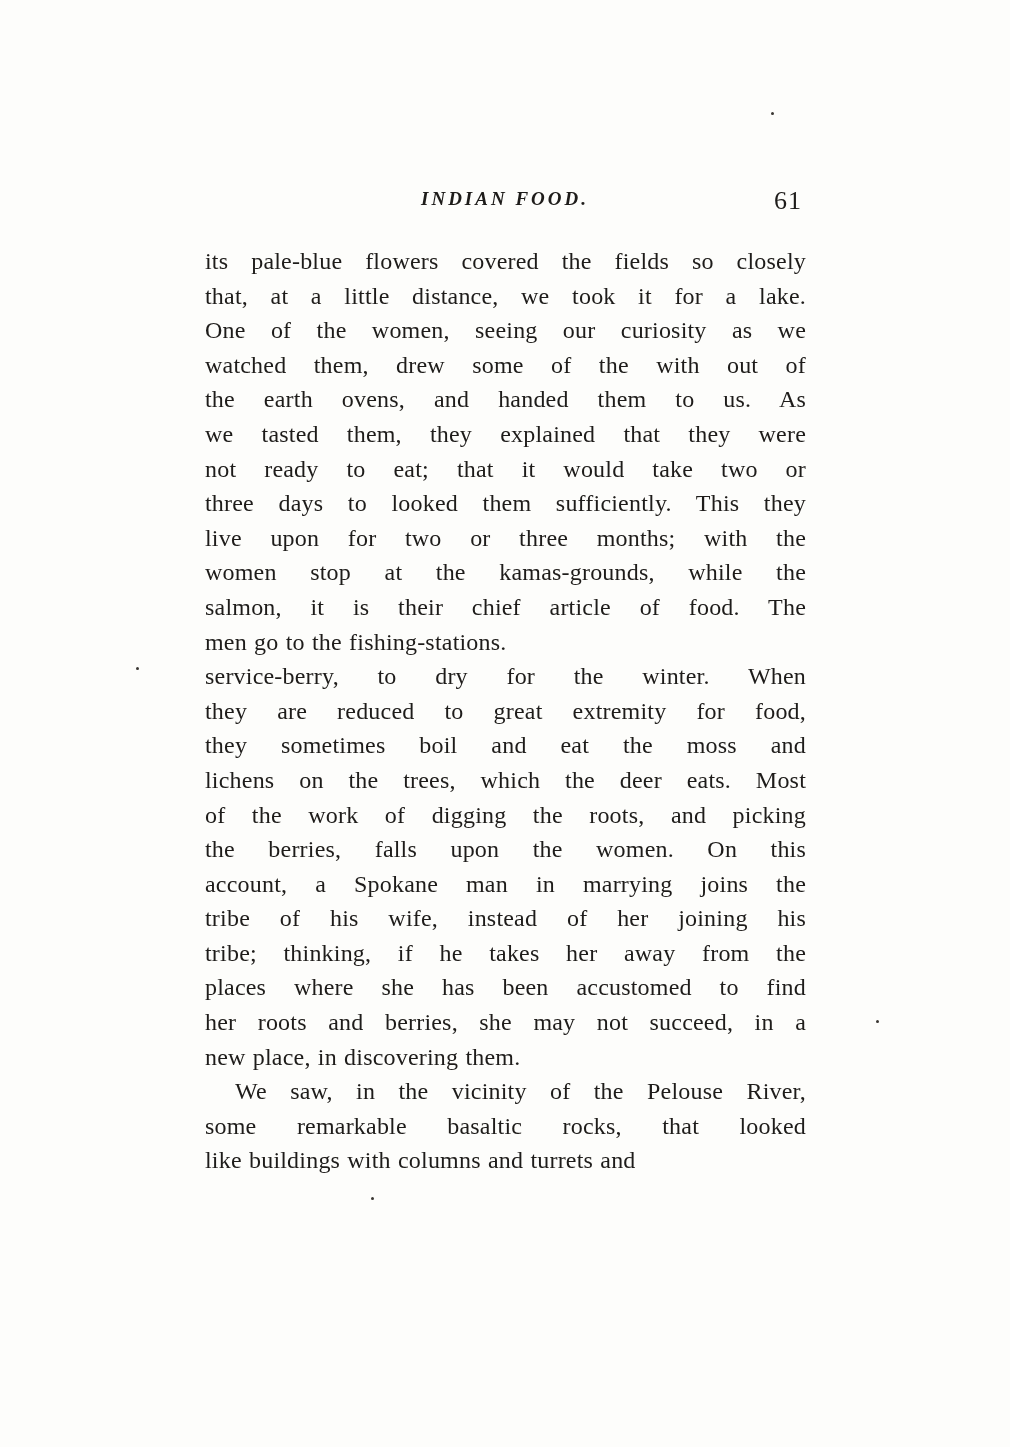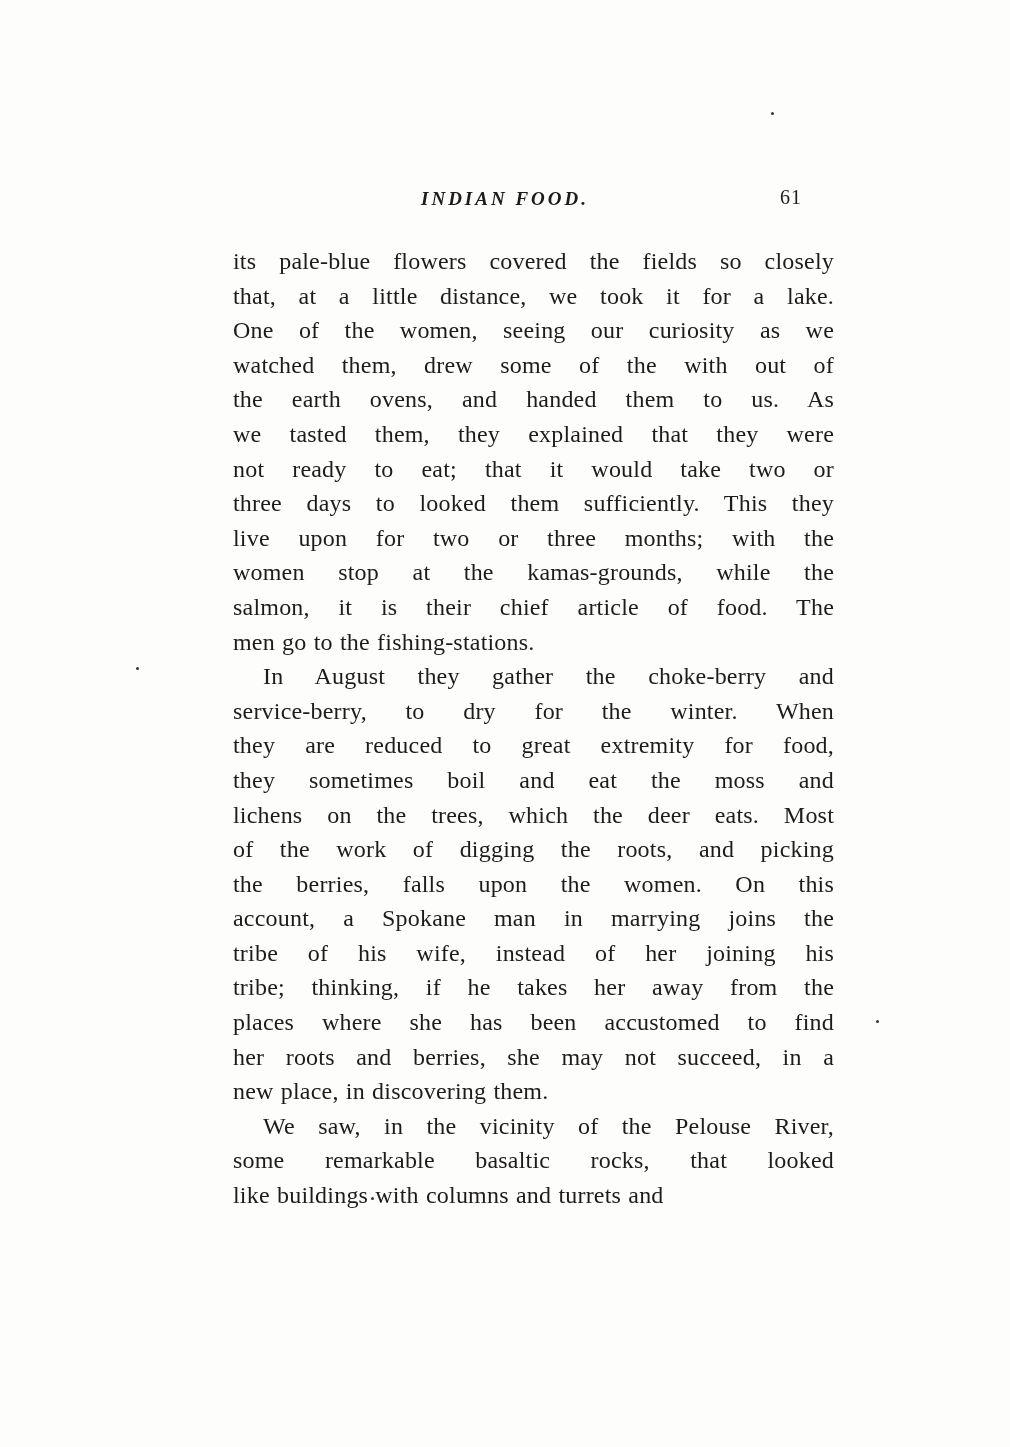--- a/index.html
+++ b/index.html
@@ -29,31 +29,30 @@
     text-align:center;
     font-style:italic;
     font-weight:700;
     font-size:19px;
     letter-spacing:3px;
     color:var(--ink);
   }
   .page-number{
     position:absolute;
     right:3px;top:-2px;
-    font-size:20px;
+    font-size:26px;
     letter-spacing:1px;
     color:var(--ink);
   }
   .text-block{
     position:absolute;
     left:205px;top:244px;width:601px;
     font-size:24px;
     line-height:34.6px;
     letter-spacing:0.2px;
-    margin-left:28px;
   }
   .line{
     text-align:justify;
     text-align-last:justify;
     white-space:normal;
     word-spacing:1px;
   }
   .line.last{
     text-align-last:left;
   }
@@ -86,21 +85,20 @@
       <div class="line">One of the women, seeing our curiosity as we</div>
       <div class="line">watched them, drew some of the with out of</div>
       <div class="line">the earth ovens, and handed them to us.  As</div>
       <div class="line">we tasted them, they explained that they were</div>
       <div class="line">not ready to eat; that it would take two or</div>
       <div class="line">three days to looked them sufficiently.  This they</div>
       <div class="line">live upon for two or three months; with the</div>
       <div class="line">women stop at the kamas-grounds, while the</div>
       <div class="line">salmon, it is their chief article of food.  The</div>
       <div class="line last">men go to the fishing-stations.</div>
-      <div class="line indent">In August they gather the choke-berry and</div>
       <div class="line">service-berry, to dry for the winter.  When</div>
       <div class="line">they are reduced to great extremity for food,</div>
       <div class="line">they sometimes boil and eat the moss and</div>
       <div class="line">lichens on the trees, which the deer eats.  Most</div>
       <div class="line">of the work of digging the roots, and picking</div>
       <div class="line">the berries, falls upon the women.  On this</div>
       <div class="line">account, a Spokane man in marrying joins the</div>
       <div class="line">tribe of his wife, instead of her joining his</div>
       <div class="line">tribe; thinking, if he takes her away from the</div>
       <div class="line">places where she has been accustomed to find</div>

